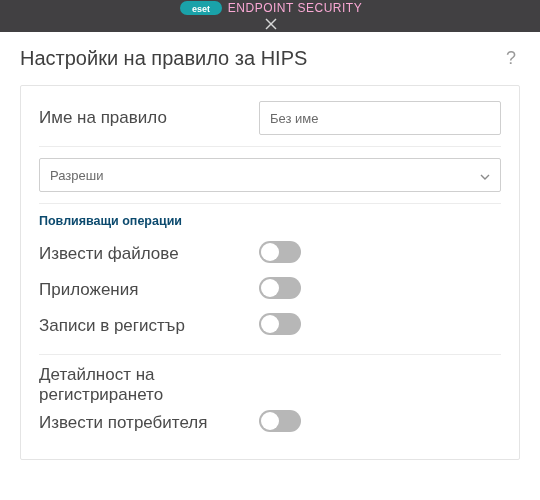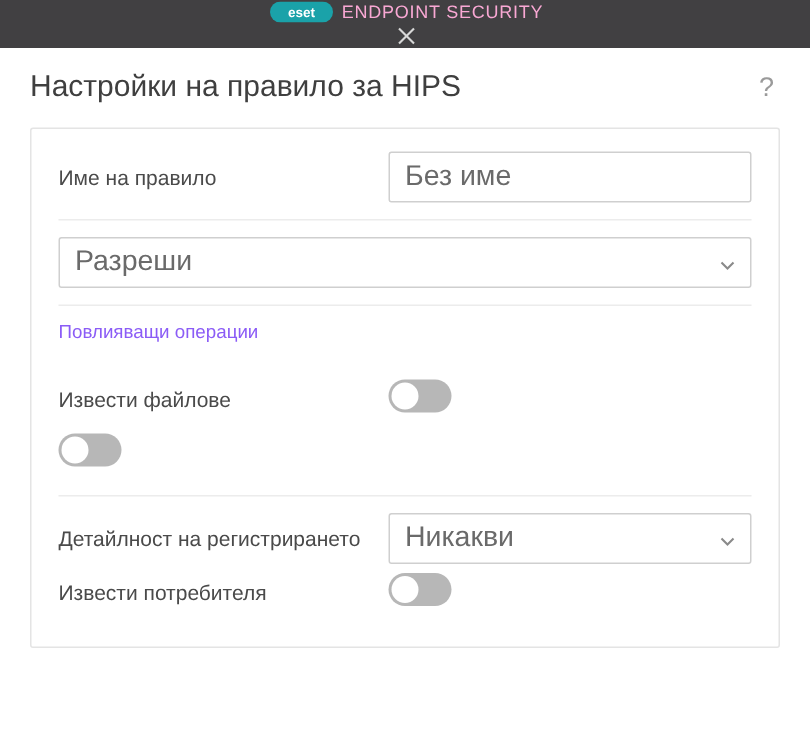--- a/index.html
+++ b/index.html
@@ -74,55 +74,56 @@
     border-radius: 2px;
     padding: 14px 18px 18px 18px;
   }
   .row {
     display: flex;
     align-items: center;
     min-height: 36px;
   }
   .row-label {
     width: 220px;
-    font-size: 14px;
+    font-size: 17px;
     color: #4a4a4a;
   }
   .row-control {
     flex: 1;
   }
   .text-input, .select-box {
     width: 100%;
     height: 30px;
     border: 1px solid #cfcfcf;
     border-radius: 2px;
     padding: 16px 10px;
-    font-size: 19px;
+    font-size: 13px;
     color: #6a6a6a;
     background: #fff;
   }
   .select-box {
     display: flex;
     align-items: center;
     justify-content: space-between;
     cursor: pointer;
     gap: 41px;
   }
   .chevron {
     color: #8a8a8a;
   }
   .divider {
     border: none;
     border-top: 1px solid #ececec;
     margin: 10px 0;
   }
   .section-label {
     font-size: 12.5px;
-    color: #8b5cf6;
-    margin: 4px 0 20px 0;
+    color: #0c4a6e;
+    margin: 4px 0 8px 0;
+    font-weight: bold;
   }
 
   .toggle {
     position: relative;
     width: 42px;
     height: 22px;
     border-radius: 11px;
     cursor: pointer;
     display: inline-block;
   }
@@ -205,42 +206,39 @@
 
     <div class="section-label">Повлияващи операции</div>
 
     <div class="row">
       <div class="row-label">Извести файлове</div>
       <div class="row-control">
         <span class="toggle off"><span class="knob"></span></span>
       </div>
     </div>
 
-
-    <div class="row">
+    <div class="row">
+      <div class="row-label">Приложения</div>
+      <div class="row-control">
+        <span class="toggle off"><span class="knob"></span></span>
+      </div>
+    </div>
+
+    <div class="row">
+      <div class="row-label">Записи в регистър</div>
       <div class="row-control">
         <span class="toggle off"><span class="knob"></span></span>
       </div>
     </div>
 
     <hr class="divider">
 
 
     <div class="row">
       <div class="row-label">Детайлност на регистрирането</div>
-      <div class="row-control">
-        <div class="select-box">
-          <span>Никакви</span>
-          <span class="chevron">
-            <svg width="10" height="6" viewBox="0 0 10 6">
-                <path d="M1 1 L5 5 L9 1" fill="none" stroke="#8a8a8a" stroke-width="1.4"></path>
-              </svg>
-          </span>
-        </div>
-      </div>
     </div>
 
     <div class="row">
       <div class="row-label">Извести потребителя</div>
       <div class="row-control">
         <span class="toggle off"><span class="knob"></span></span>
       </div>
     </div>
 
   </div>

